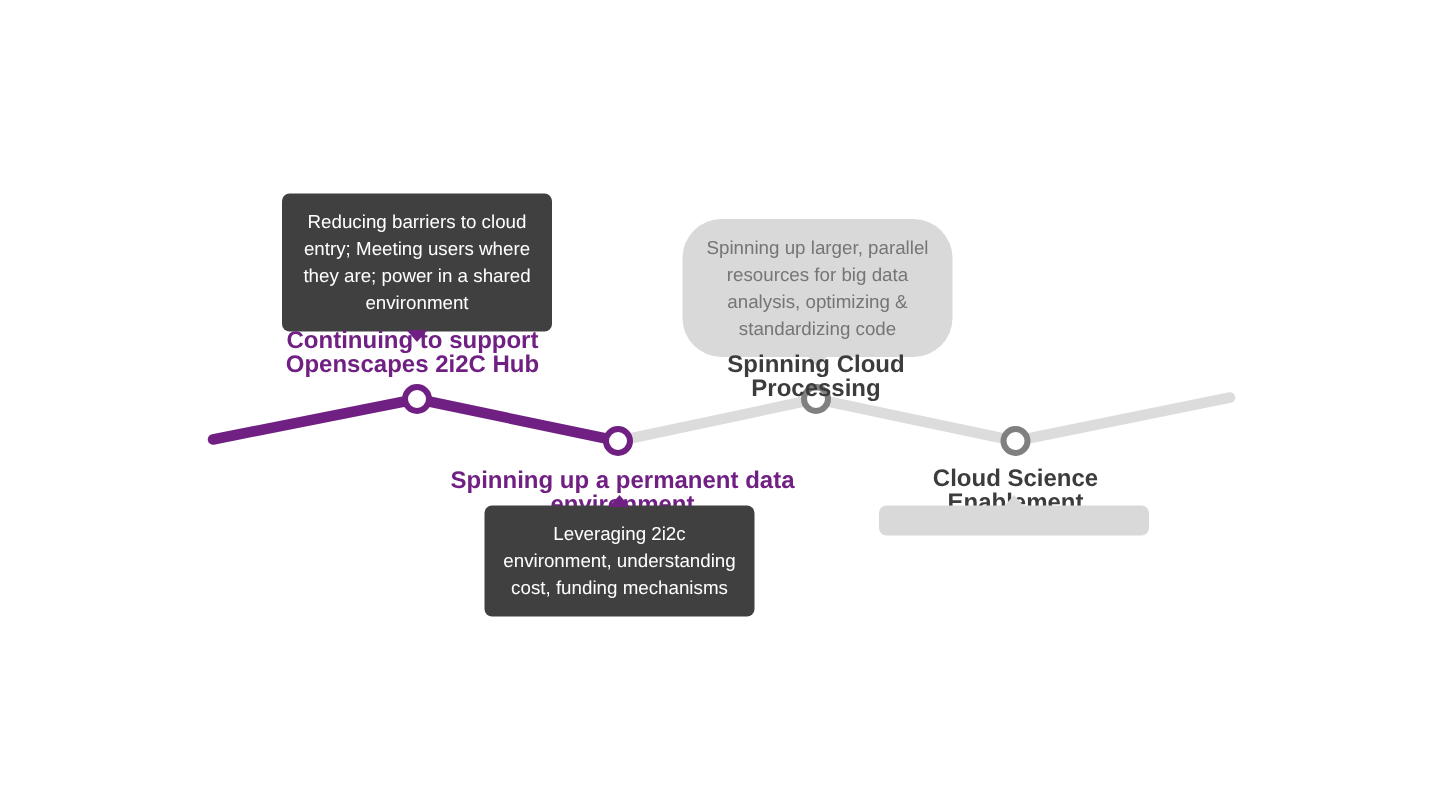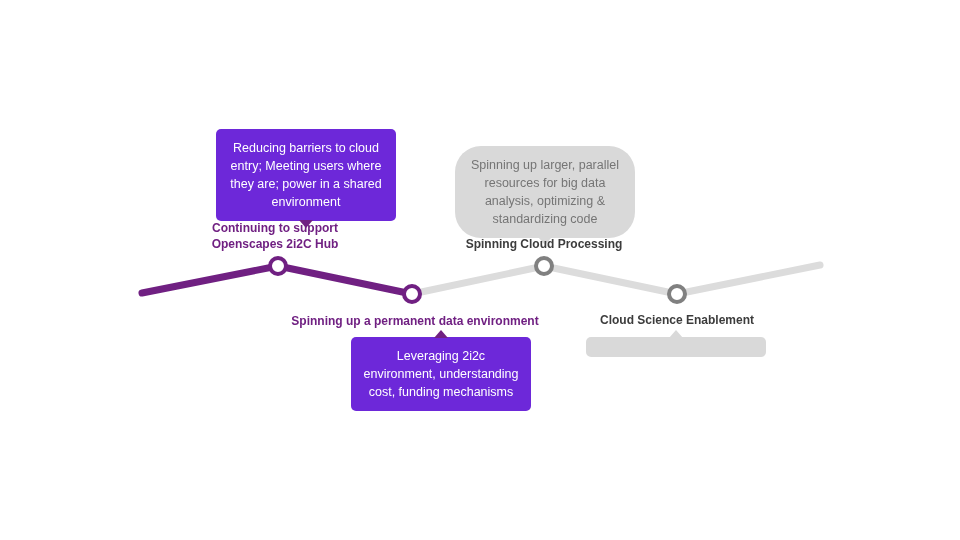--- a/index.html
+++ b/index.html
@@ -29,23 +29,22 @@
     position: absolute;
     box-sizing: border-box;
     width: 180px;
     border-radius: 5px;
     padding: 10px 12px;
     font-size: 12.5px;
     line-height: 18px;
     text-align: center;
   }
   .callout.purple {
-    background: #6d28d9;
+    background: #404040;
     color: #ffffff;
-    margin-left: 28px;
   }
   .callout.gray {
     background: #d9d9d9;
     color: #757575;
   }
   .callout .tail {
     position: absolute;
     left: 50%;
     width: 0;
     height: 0;
@@ -65,21 +64,21 @@
     border-left: 7px solid transparent;
     border-right: 7px solid transparent;
   }
   .callout.purple.tail-up .tail { border-bottom: 8px solid #702082; }
   .callout.gray.tail-up   .tail { border-bottom: 8px solid #d9d9d9; }
 
   
   .milestone-label {
     position: absolute;
     box-sizing: border-box;
-    font-size: 12px;
+    font-size: 16px;
     font-weight: bold;
     line-height: 16px;
     text-align: center;
     white-space: pre-line;
   }
   .milestone-label.purple { color: #702082; }
   .milestone-label.gray   { color: #3c3c3c; }
 
   
 </style>

